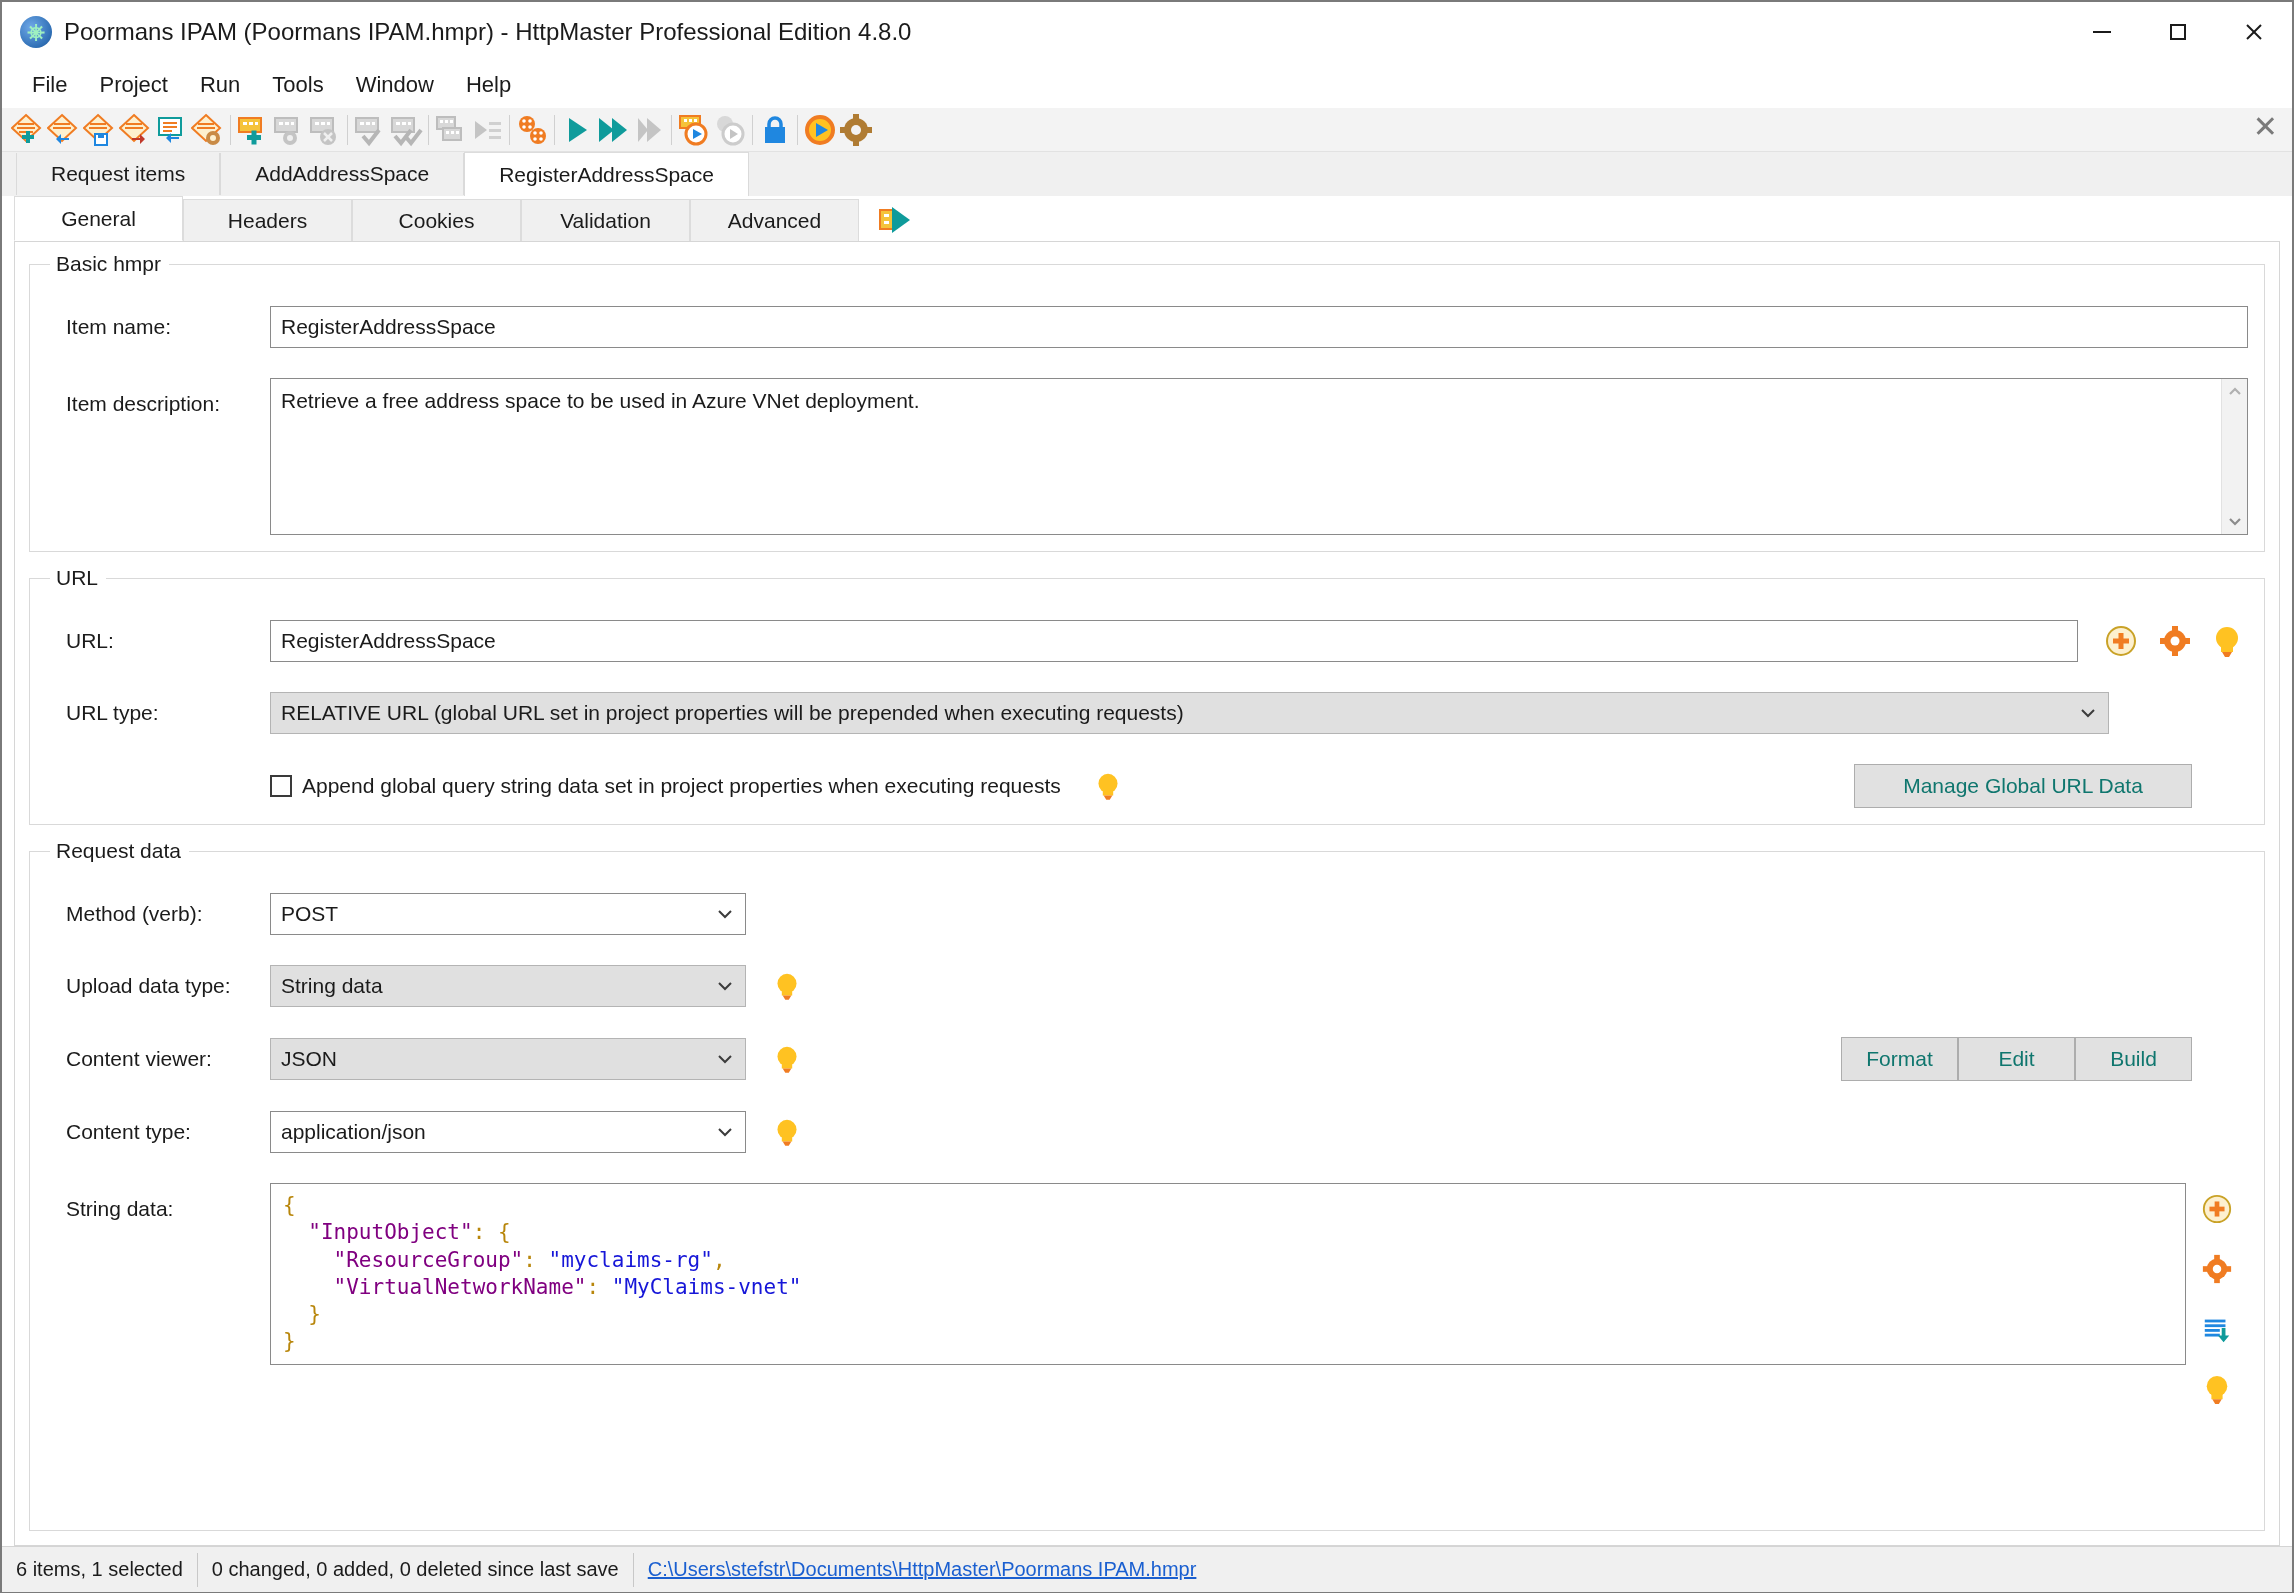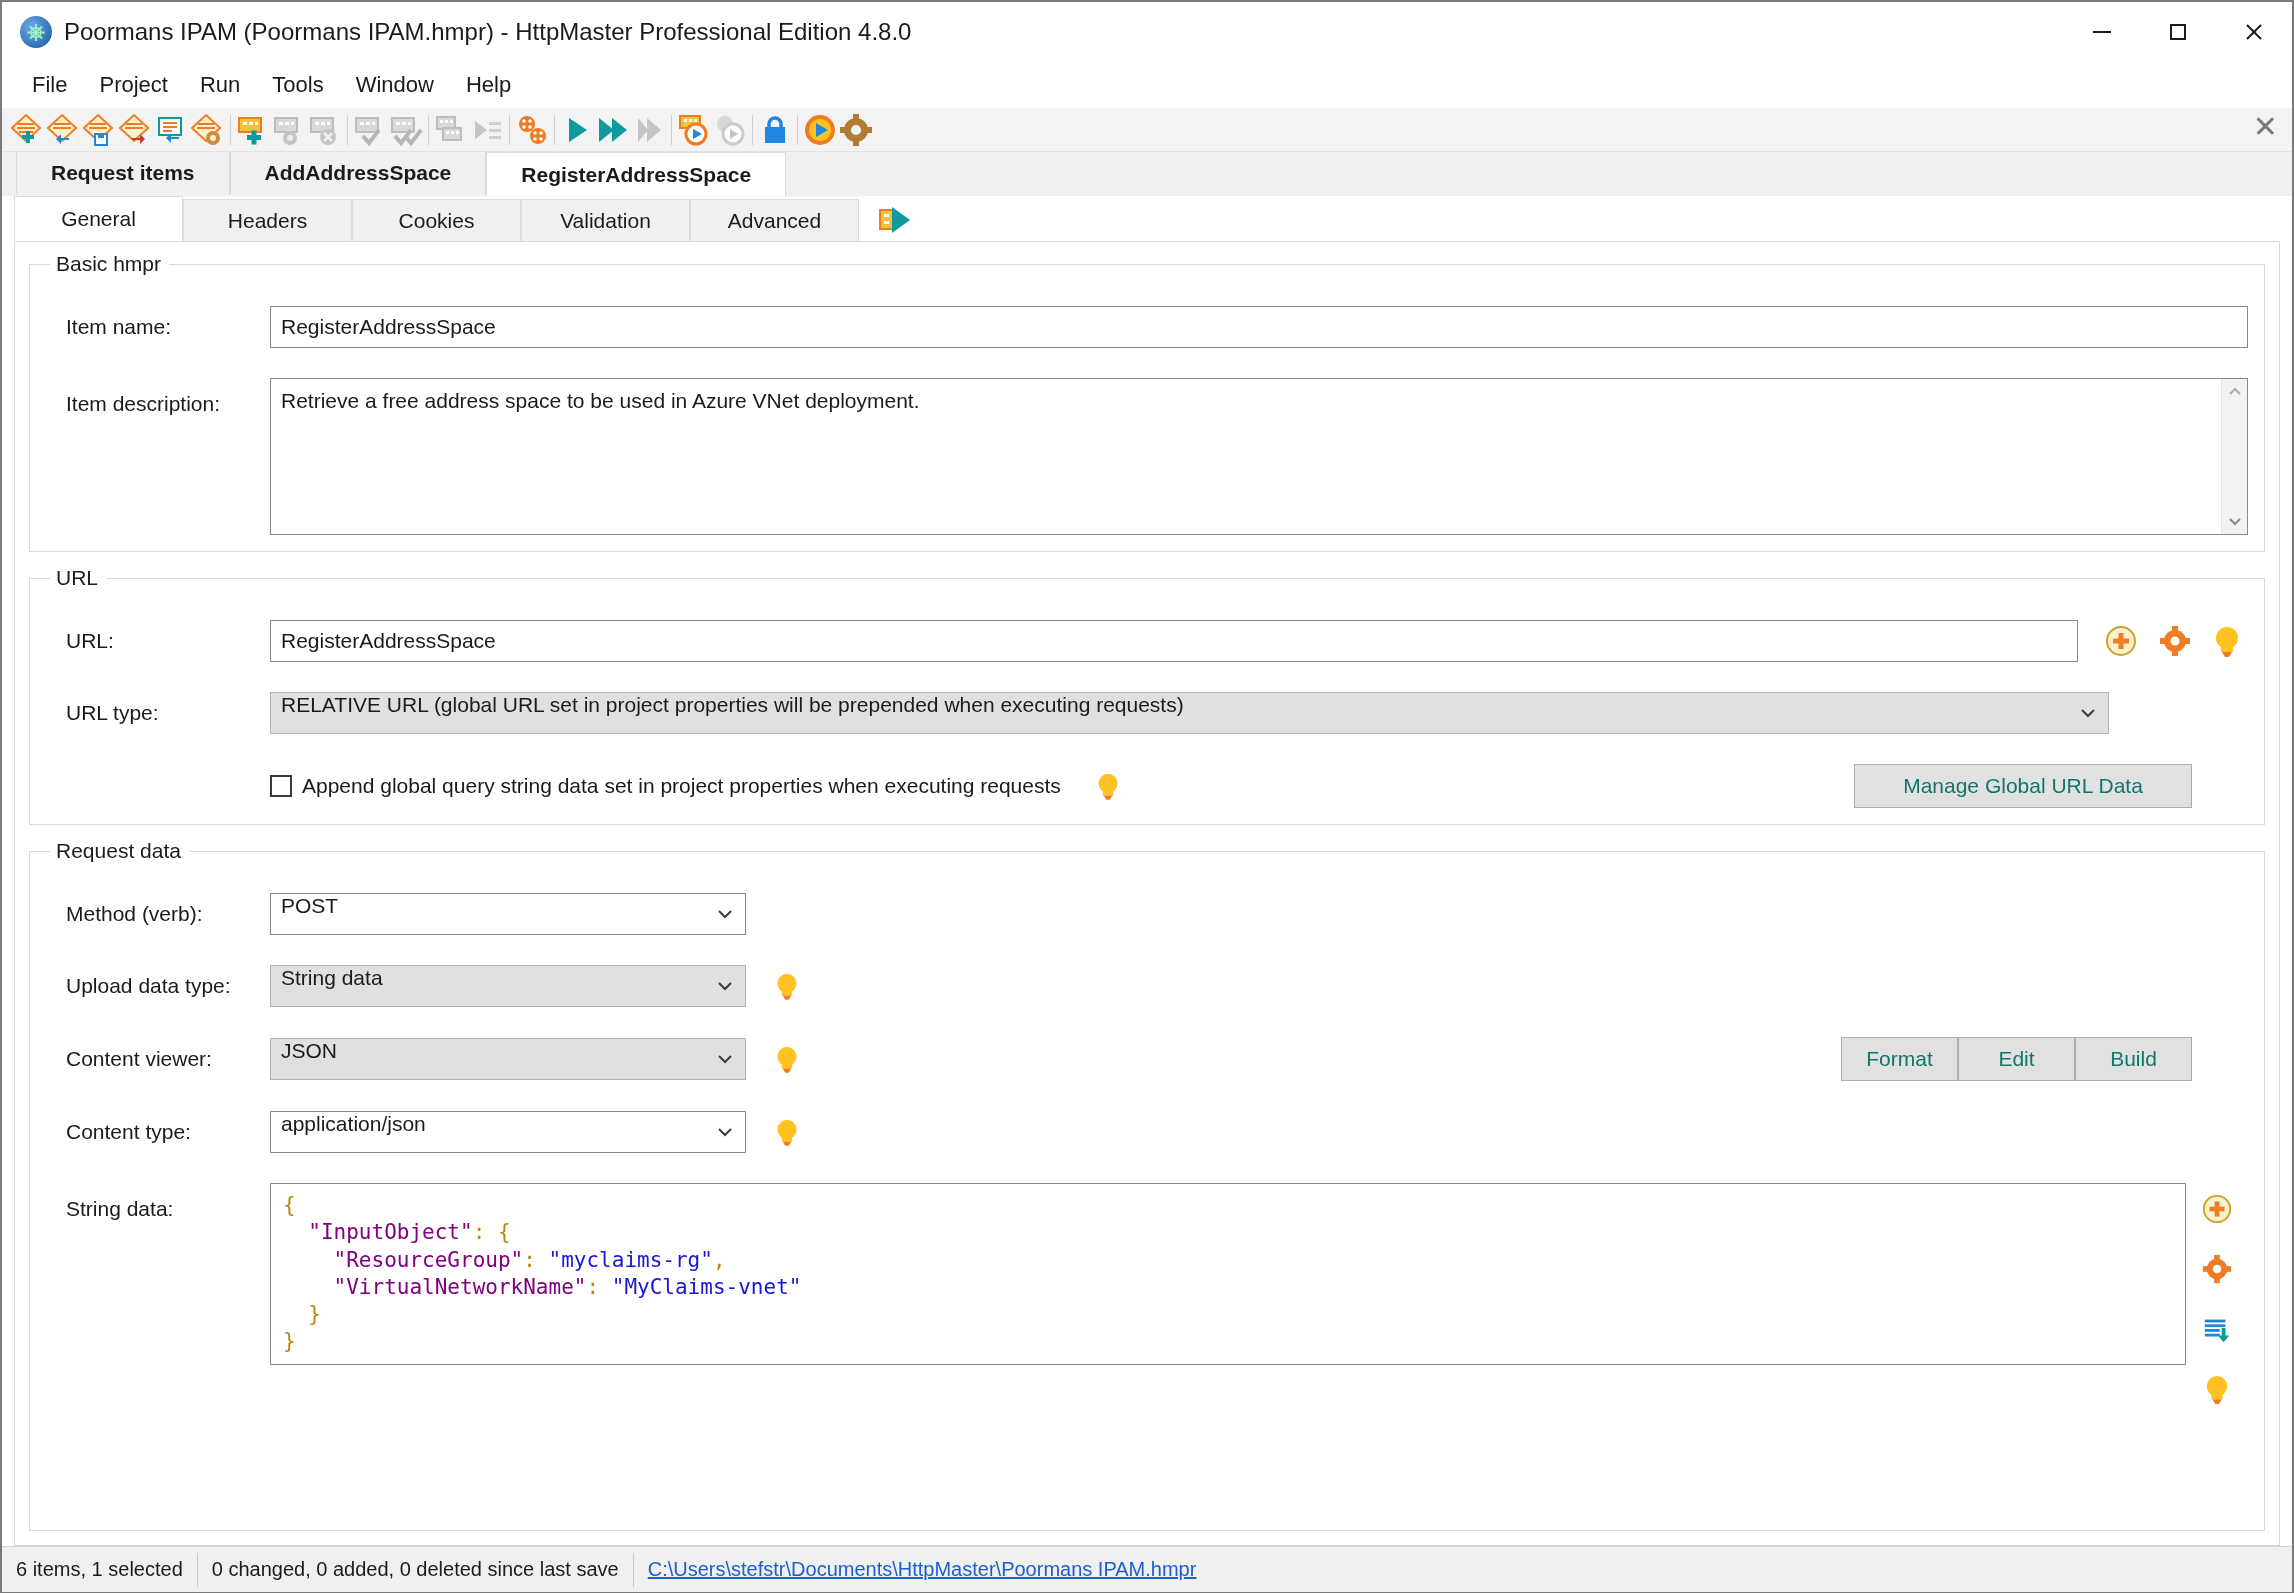--- a/index.html
+++ b/index.html
@@ -99,24 +99,23 @@
     right: 14px; top: 4px;
     font-size: 30px; color: #7a7a7a;
     font-family: "DejaVu Sans", sans-serif;
     line-height: 1;
   }
 
   
   .outer-tabs {
     height: 44px; min-height: 44px;
     background: #f0f0f0;
-    display: flex; align-items: flex-start;
+    display: flex; align-items: center;
     padding-left: 14px;
     position: relative;
-    font-weight: bold;
   }
   .otab {
     height: 42px;
     padding: 0 34px;
     display: flex; align-items: center; justify-content: center;
     font-size: 21px; color: #1b1b1b;
     background: #f0f0f0;
     border-left: 1px solid #dadada;
     border-right: 1px solid #dadada;
     white-space: nowrap;
@@ -241,21 +240,21 @@
     padding: 6px 0;
     flex: 0 0 26px;
   }
   .vscroll svg { display: block; }
 
   .combo {
     position: relative;
     height: 42px;
     border: 1px solid #8a8a8a;
     background: #ffffff;
-    display: flex; 
+    display: flex; align-items: center;
     padding: 0 34px 0 10px;
     font-size: 21px; color: #1b1b1b;
     white-space: nowrap; overflow: hidden;
   }
   .combo.gray { background: #e0e0e0; border-color: #b4b4b4; }
   .combo .chev {
     position: absolute; right: 10px; top: 50%;
     transform: translateY(-50%);
     display: flex;
   }

